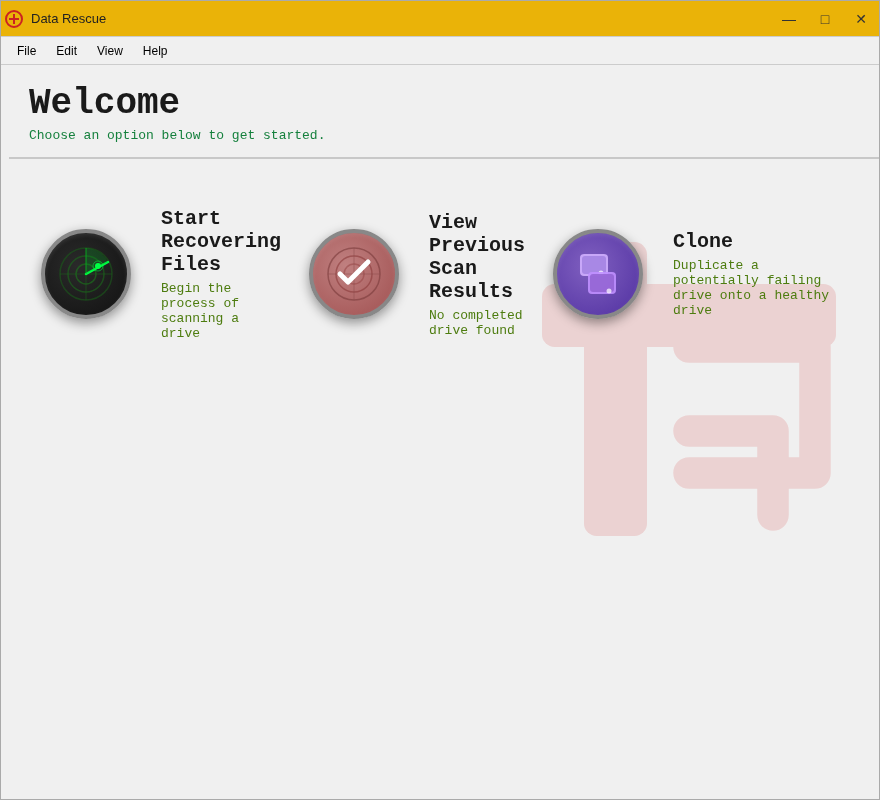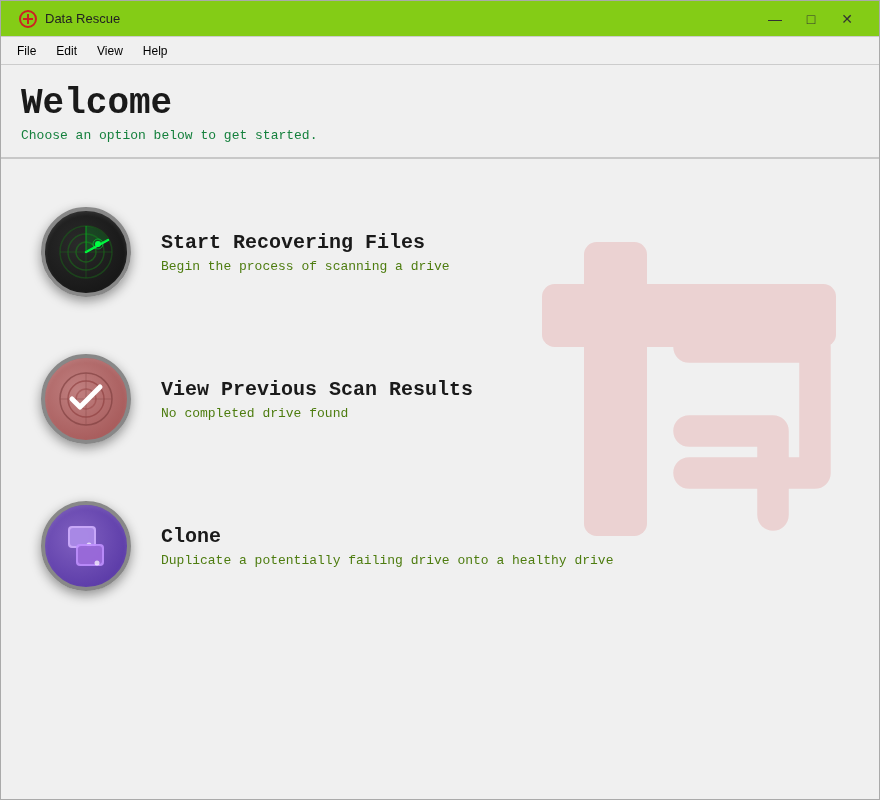--- a/index.html
+++ b/index.html
@@ -16,25 +16,25 @@
       width: 880px;
       height: 800px;
       background: #f0f0f0;
       display: flex;
       flex-direction: column;
       border: 1px solid #aaa;
     }
 
     
     .title-bar {
-      background: #84cc16;
+      background: #eab308;
       height: 36px;
       display: flex;
       align-items: center;
-      padding: 0 18px;
+      padding: 0 4px;
       border-bottom: 1px solid #ccc;
       flex-shrink: 0;
     }
 
     .title-bar-icon {
       width: 18px;
       height: 18px;
       margin-right: 8px;
       flex-shrink: 0;
     }
@@ -84,20 +84,21 @@
       cursor: pointer;
       border-radius: 3px;
     }
 
     
     .header-section {
       background: #f0f0f0;
       padding: 18px 20px 14px 20px;
       border-bottom: 2px solid #c8c8c8;
       flex-shrink: 0;
+      margin-left: 8px;
     }
 
     .header-title {
       font-size: 36px;
       font-weight: bold;
       color: #1a1a1a;
       font-family: 'Courier New', Courier, monospace;
       margin-bottom: 4px;
     }
 
@@ -125,22 +126,22 @@
       opacity: 0.12;
       pointer-events: none;
     }
 
     
     .options-list {
       position: relative;
       z-index: 2;
       padding: 20px 30px;
       display: flex;
-      flex-direction: column;
-      gap: 0;
+      flex-direction: row;
+      gap: 8px;
     }
 
     .option-item {
       display: flex;
       align-items: center;
       padding: 28px 10px;
       cursor: pointer;
       border-bottom: 1px solid transparent;
     }
 

